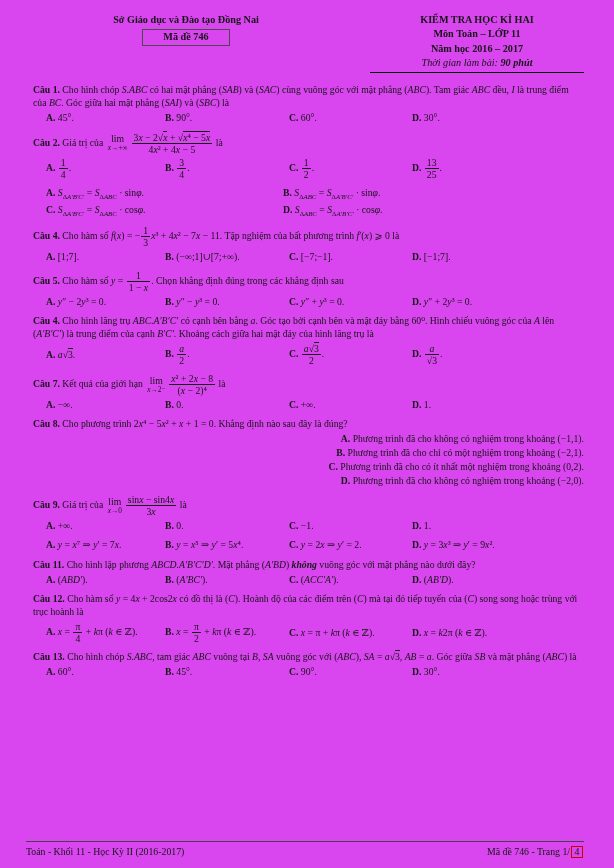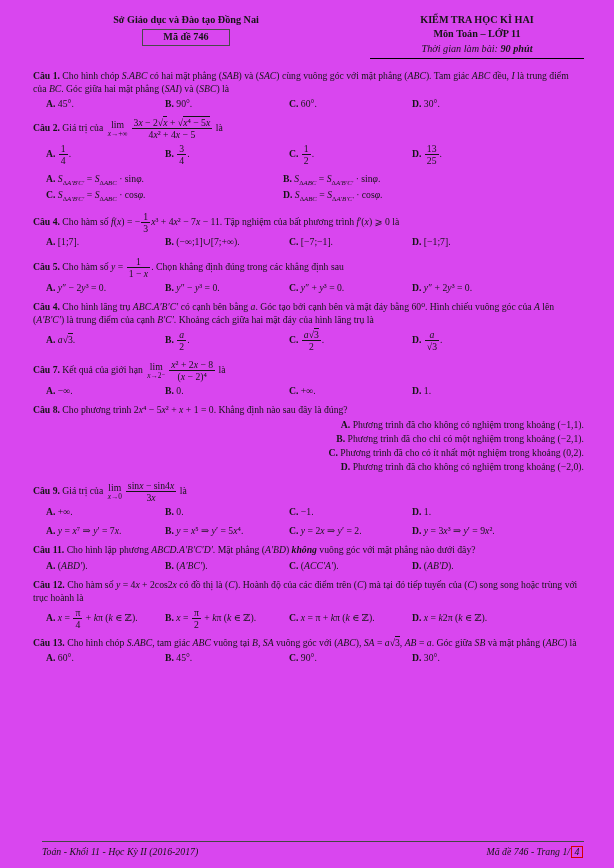--- a/index.html
+++ b/index.html
@@ -32,37 +32,38 @@
   
   .frac{display:inline-block;vertical-align:middle;text-align:center;padding:0 1px;line-height:1.15;}
   .frac .num{display:block;border-bottom:1px solid #151515;padding:0 2px;}
   .frac .den{display:block;padding:0 2px;}
   .lim{display:inline-block;vertical-align:middle;text-align:center;margin:0 3px 0 2px;line-height:1.05;}
   .lim .w{display:block;}
   .lim .s{display:block;font-size:7.3px;}
   .ov{border-top:1px solid #151515;}
   sub{font-size:6.8px;}
   
-  .footer{position:absolute;left:42px;right:30px;bottom:9px;
+  .footer{position:absolute;left:26px;right:30px;bottom:9px;
     border-top:1.2px solid #444;padding-top:4px;
-    display:flex;justify-content:space-between;font-style:italic;font-size:9.8px;}
+    display:flex;justify-content:space-between;font-size:9.8px;}
 </style>
 </head>
 <body>
 
 <div class="page">
 
   <div class="header">
     <div class="header-left">
       <div>Sở Giáo dục và Đào tạo Đồng Nai</div>
       <div class="codebox">Mã đề 746</div>
     </div>
     <div class="header-right">
       <div>KIỂM TRA HỌC KÌ HAI</div>
       <div>Môn Toán – LỚP 11</div>
+      <div>Năm học 2016 – 2017</div>
       <div class="time-line">
         <span>Thời gian làm bài:</span>
         <b>90 phút</b>
       </div>
     </div>
   </div>
 
   <div class="questions">
       <div class="question">
         <p class="stem"><b class="qnum">Câu 1.</b> Cho hình chóp <i>S.ABC</i> có hai mặt phẳng (<i>SAB</i>) và (<i>SAC</i>) cùng vuông góc với mặt phẳng (<i>ABC</i>). Tam giác <i>ABC</i> đều, <i>I</i> là trung điểm của <i>BC</i>. Góc giữa hai mặt phẳng (<i>SAI</i>) và (<i>SBC</i>) là</p>

